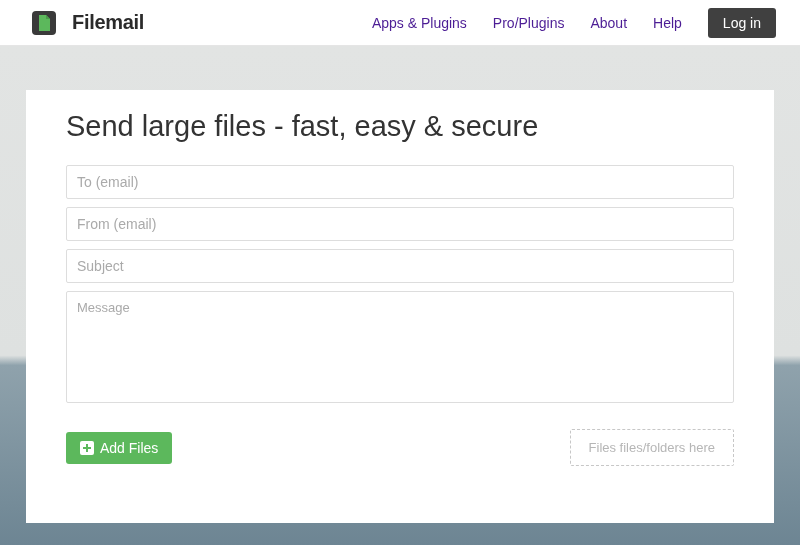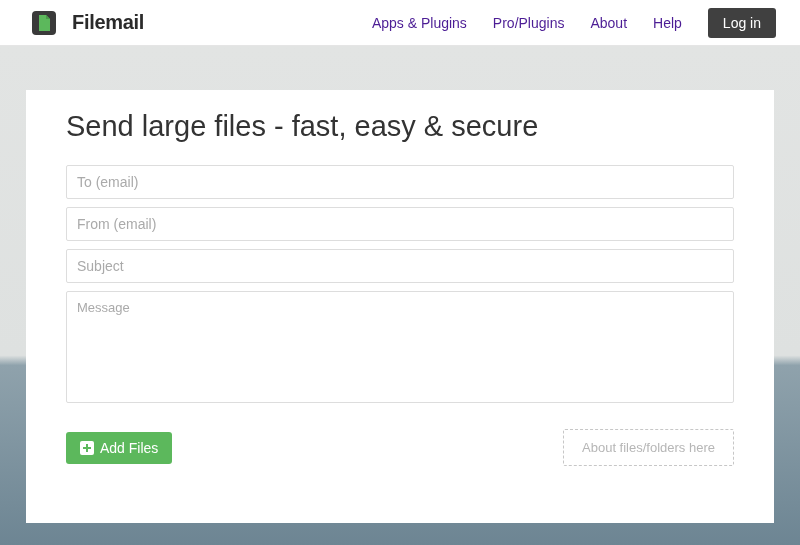--- a/index.html
+++ b/index.html
@@ -169,15 +169,15 @@
     <button class="btn-green">
       <span>
         <svg width="14" height="14" viewBox="0 0 14 14">
           <rect x="0" y="0" width="14" height="14" rx="2" fill="#fff"></rect>
           <rect x="6" y="3" width="2" height="8" fill="#5cb85c"></rect>
           <rect x="3" y="6" width="8" height="2" fill="#5cb85c"></rect>
         </svg>
       </span>
       <span>Add Files</span>
     </button>
-    <div class="drop-zone">About files/folders here</div>
+    <div class="drop-zone">Files files/folders here</div>
   </div>
 </div>
 
 </body></html>

